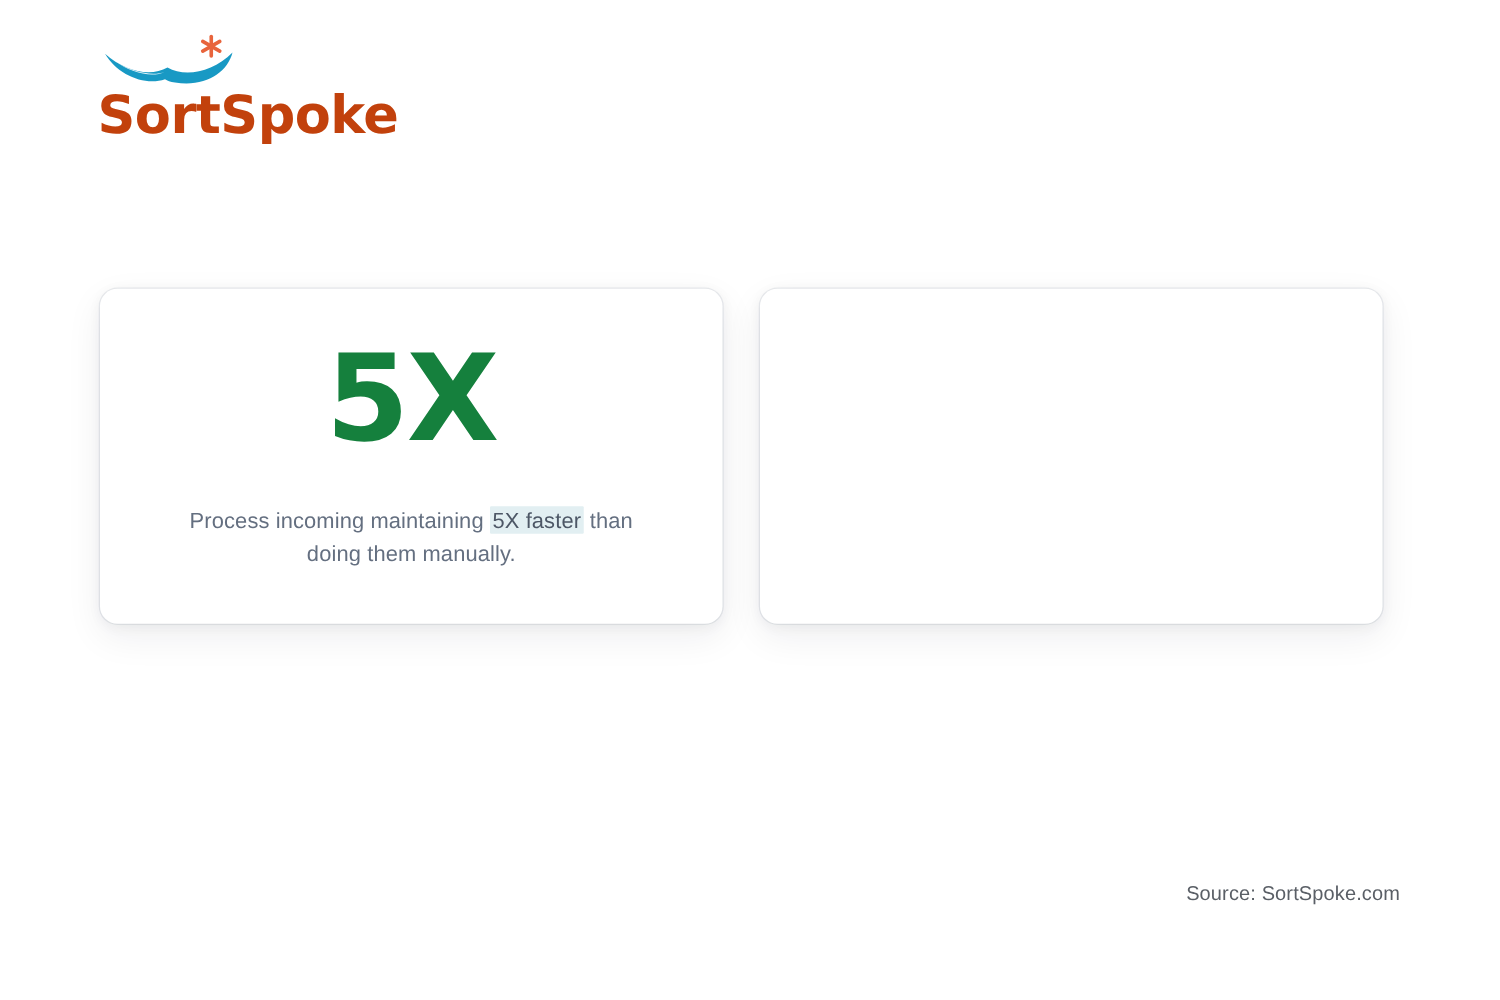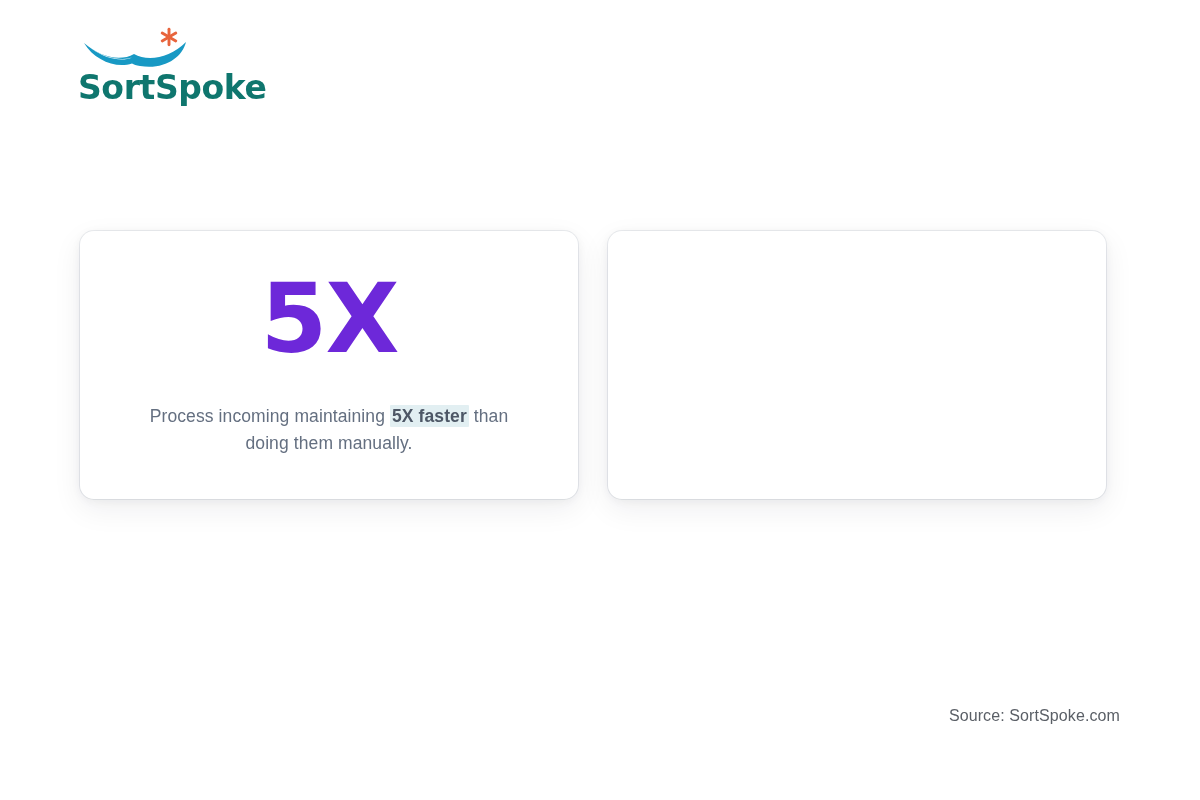--- a/index.html
+++ b/index.html
@@ -30,24 +30,24 @@
     left: 0px;
     top: 0px;
     width: 120px;
     height: 40px;
   }
   .logo-wordmark {
     position: absolute;
     left: 0px;
     top: 41px;
     font-family: "DejaVu Sans", "Liberation Sans", sans-serif;
-    font-size: 33px;
+    font-size: 42px;
     font-weight: 700;
     letter-spacing: -0.4px;
-    color: #0f766e;
+    color: #c2410c;
     line-height: 1;
     white-space: nowrap;
   }
 
   
   .cards {
     position: absolute;
     left: 80px;
     top: 231px;
     width: 1026px;
@@ -69,42 +69,42 @@
     box-sizing: border-box;
     padding: 44px 34px 30px 34px;
     position: relative;
   }
 
   .stat-figure {
     font-family: "DejaVu Sans", "Liberation Sans", sans-serif;
     font-size: 96px;
     font-weight: 700;
     line-height: 0.92;
-    color: #6d28d9;
+    color: #15803d;
     letter-spacing: -2px;
     text-align: center;
     margin: 0;
     white-space: nowrap;
   }
 
   .stat-desc {
     margin: 0;
     margin-top: 40px;
     font-family: "Liberation Sans", sans-serif;
     font-size: 17.5px;
     line-height: 1.52;
     color: #646f80;
     text-align: center;
     max-width: 400px;
     letter-spacing: 0.1px;
   }
   .stat-desc .hl {
     background: #e2eff2;
     color: #4d5766;
-    font-weight: 700;
+    font-weight: 400;
     padding: 1px 2px;
     border-radius: 1px;
     box-decoration-break: clone;
     margin-top: 12px;
     -webkit-box-decoration-break: clone;
   }
 
   
   .source {
     position: absolute;

